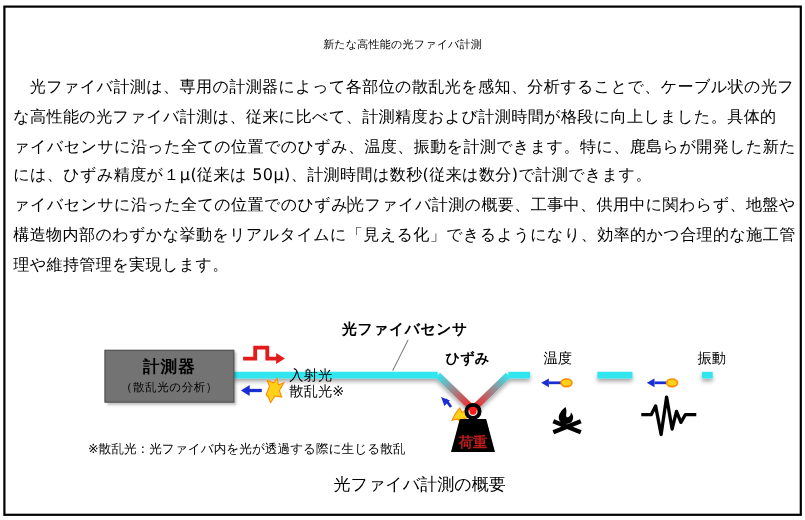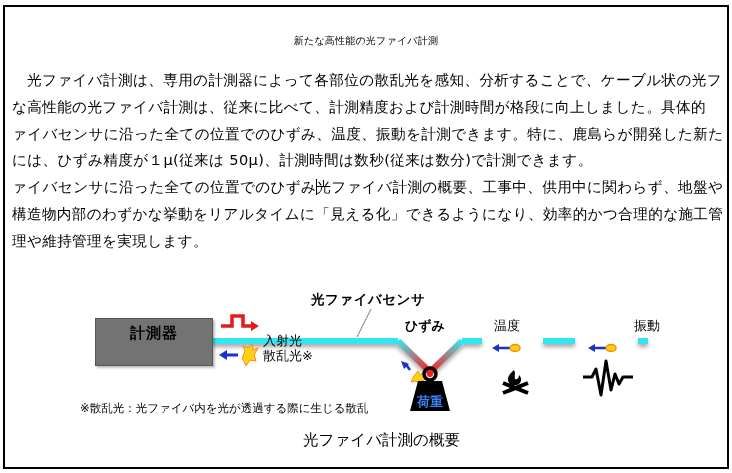--- a/index.html
+++ b/index.html
@@ -135,25 +135,26 @@
       <line x1="528" y1="383" x2="503" y2="393" stroke="#000" stroke-width="4"></line>
     </g>
 
     <g>
       <polyline points="583,377 592,377 596,369 601,395 606,361 611,390 615,374 619,384 623,377 633,377" fill="none" stroke="#000" stroke-width="3" stroke-linejoin="round"></polyline>
     </g>
   </svg>
 
   <div class="meter-box">
     <span class="meter-title">計測器</span>
+    <span class="meter-sub">（散乱光の分析）</span>
   </div>
 
   <span class="lbl" style="left:263px;top:316px;margin-top:16px;">入射光</span>
   <span class="lbl" style="left:263px;top:347px;">散乱光※</span>
   <span class="lbl lbl-bold" style="left:311px;top:291px;">光ファイバセンサ</span>
   <span class="lbl" style="left:405px;top:317px;font-weight:bold;">ひずみ</span>
   <span class="lbl" style="left:494px;top:317px;">温度</span>
   <span class="lbl" style="left:596px;top:317px;margin-left:38px;">振動</span>
-  <span class="lbl" style="left:417px;top:393px;color:#3b82f6;font-weight:bold;font-size:13px;">荷重</span>
+  <span class="lbl" style="left:417px;top:393px;color:#b91c1c;font-weight:bold;font-size:13px;">荷重</span>
 
   <span class="footnote">※散乱光：光ファイバ内を光が透過する際に生じる散乱</span>
   <div class="caption">光ファイバ計測の概要</div>
 </div>
 
 </body></html>

